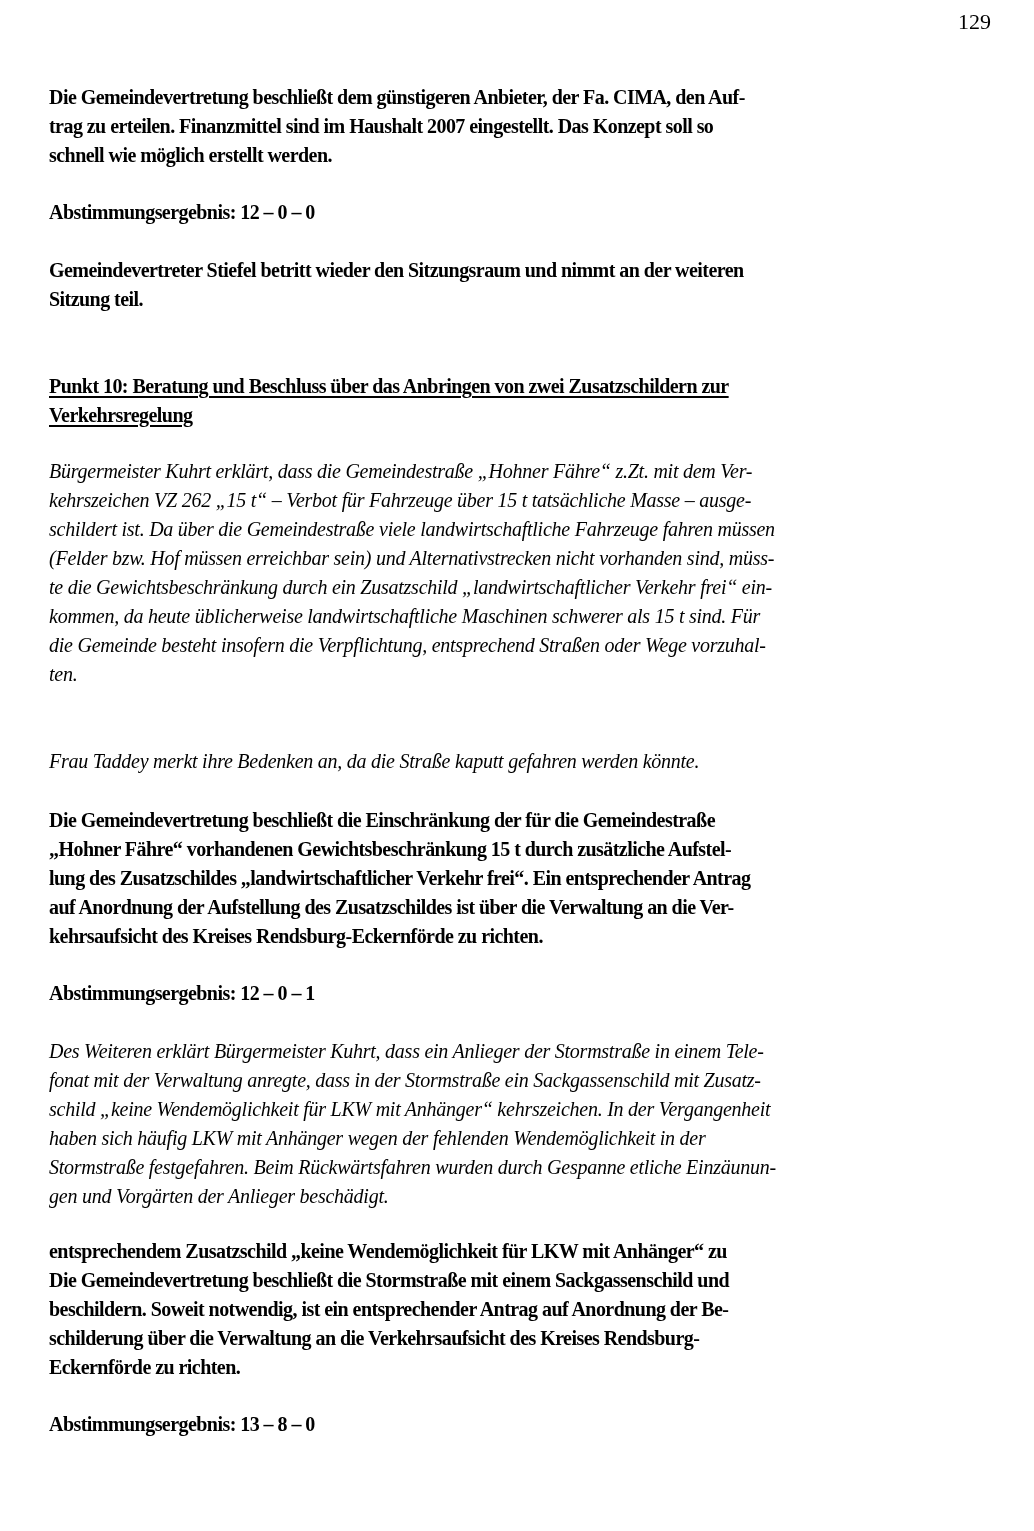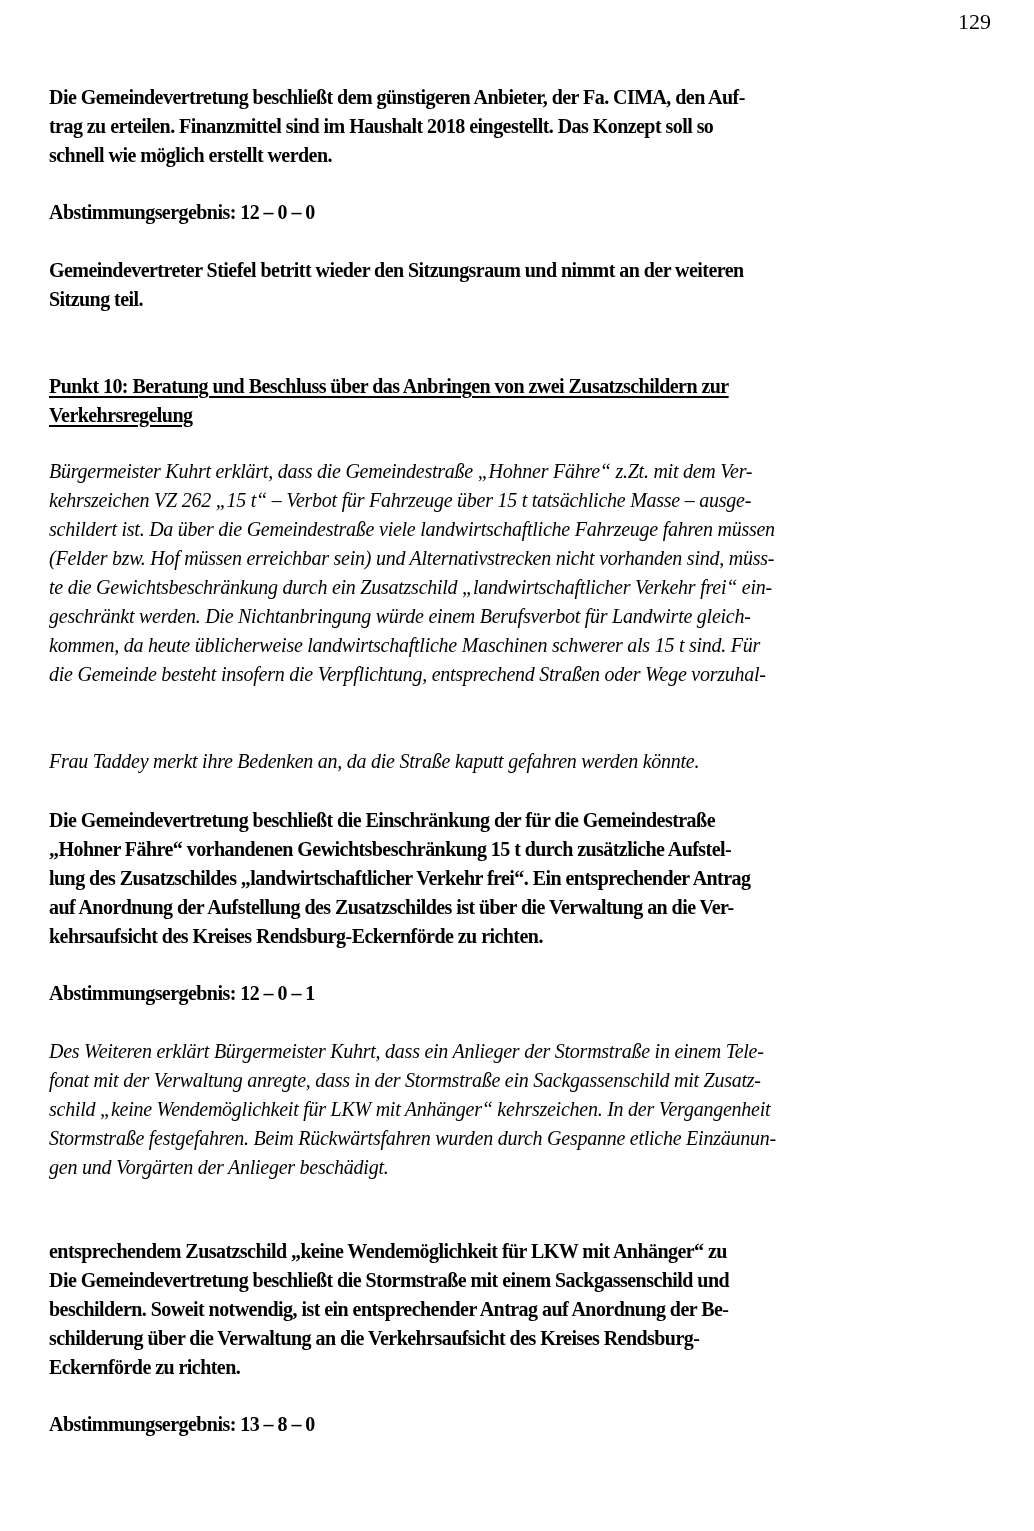--- a/index.html
+++ b/index.html
@@ -15,21 +15,21 @@
 </style>
 </head>
 <body>
 
 <div class="page">
 
   <div class="pnum">129</div>
 
   <div class="blk b" style="top:83px">
     <span class="ln">Die Gemeindevertretung beschließt dem günstigeren Anbieter, der Fa. CIMA, den Auf-</span>
-    <span class="ln">trag zu erteilen. Finanzmittel sind im Haushalt 2018 eingestellt. Das Konzept soll so</span>
+    <span class="ln">trag zu erteilen. Finanzmittel sind im Haushalt 2007 eingestellt. Das Konzept soll so</span>
     <span class="ln">schnell wie möglich erstellt werden.</span>
   </div>
 
   <div class="blk b" style="top:198px">
     <span class="ln">Abstimmungsergebnis: 12 – 0 – 0</span>
   </div>
 
   <div class="blk b" style="top:256px">
     <span class="ln">Gemeindevertreter Stiefel betritt wieder den Sitzungsraum und nimmt an der weiteren</span>
     <span class="ln">Sitzung teil.</span>
@@ -39,23 +39,23 @@
     <span class="ln"><span>Punkt 10: Beratung und Beschluss über das Anbringen von zwei Zusatzschildern zur</span></span>
     <span class="ln"><span>Verkehrsregelung</span></span>
   </div>
 
   <div class="blk n" style="top:457px">
     <span class="ln">Bürgermeister Kuhrt erklärt, dass die Gemeindestraße „Hohner Fähre“ z.Zt. mit dem Ver-</span>
     <span class="ln">kehrszeichen VZ 262 „15 t“ – Verbot für Fahrzeuge über 15 t tatsächliche Masse – ausge-</span>
     <span class="ln">schildert ist. Da über die Gemeindestraße viele landwirtschaftliche Fahrzeuge fahren müssen</span>
     <span class="ln">(Felder bzw. Hof müssen erreichbar sein) und Alternativstrecken nicht vorhanden sind, müss-</span>
     <span class="ln">te die Gewichtsbeschränkung durch ein Zusatzschild „landwirtschaftlicher Verkehr frei“ ein-</span>
-    <span class="ln">geschränkt werden. Die Nichtanbringung würde einem Berufsverbot für Landwirte gleich-</span>
     <span class="ln">kommen, da heute üblicherweise landwirtschaftliche Maschinen schwerer als 15 t sind. Für</span>
     <span class="ln">die Gemeinde besteht insofern die Verpflichtung, entsprechend Straßen oder Wege vorzuhal-</span>
+    <span class="ln">ten.</span>
   </div>
 
   <div class="blk n" style="top:747px">
     <span class="ln">Frau Taddey merkt ihre Bedenken an, da die Straße kaputt gefahren werden könnte.</span>
   </div>
 
   <div class="blk b" style="top:806px">
     <span class="ln">Die Gemeindevertretung beschließt die Einschränkung der für die Gemeindestraße</span>
     <span class="ln">„Hohner Fähre“ vorhandenen Gewichtsbeschränkung 15 t durch zusätzliche Aufstel-</span>
     <span class="ln">lung des Zusatzschildes „landwirtschaftlicher Verkehr frei“. Ein entsprechender Antrag</span>
@@ -64,20 +64,21 @@
   </div>
 
   <div class="blk b" style="top:979px">
     <span class="ln">Abstimmungsergebnis: 12 – 0 – 1</span>
   </div>
 
   <div class="blk n" style="top:1037px">
     <span class="ln">Des Weiteren erklärt Bürgermeister Kuhrt, dass ein Anlieger der Stormstraße in einem Tele-</span>
     <span class="ln">fonat mit der Verwaltung anregte, dass in der Stormstraße ein Sackgassenschild mit Zusatz-</span>
     <span class="ln">schild „keine Wendemöglichkeit für LKW mit Anhänger“ kehrszeichen. In der Vergangenheit</span>
+    <span class="ln">haben sich häufig LKW mit Anhänger wegen der fehlenden Wendemöglichkeit in der</span>
     <span class="ln">Stormstraße festgefahren. Beim Rückwärtsfahren wurden durch Gespanne etliche Einzäunun-</span>
     <span class="ln">gen und Vorgärten der Anlieger beschädigt.</span>
   </div>
 
   <div class="blk b" style="top:1237px">
     <span class="ln">entsprechendem Zusatzschild „keine Wendemöglichkeit für LKW mit Anhänger“ zu</span>
     <span class="ln">Die Gemeindevertretung beschließt die Stormstraße mit einem Sackgassenschild und</span>
     <span class="ln">beschildern. Soweit notwendig, ist ein entsprechender Antrag auf Anordnung der Be-</span>
     <span class="ln">schilderung über die Verwaltung an die Verkehrsaufsicht des Kreises Rendsburg-</span>
     <span class="ln">Eckernförde zu richten.</span>

